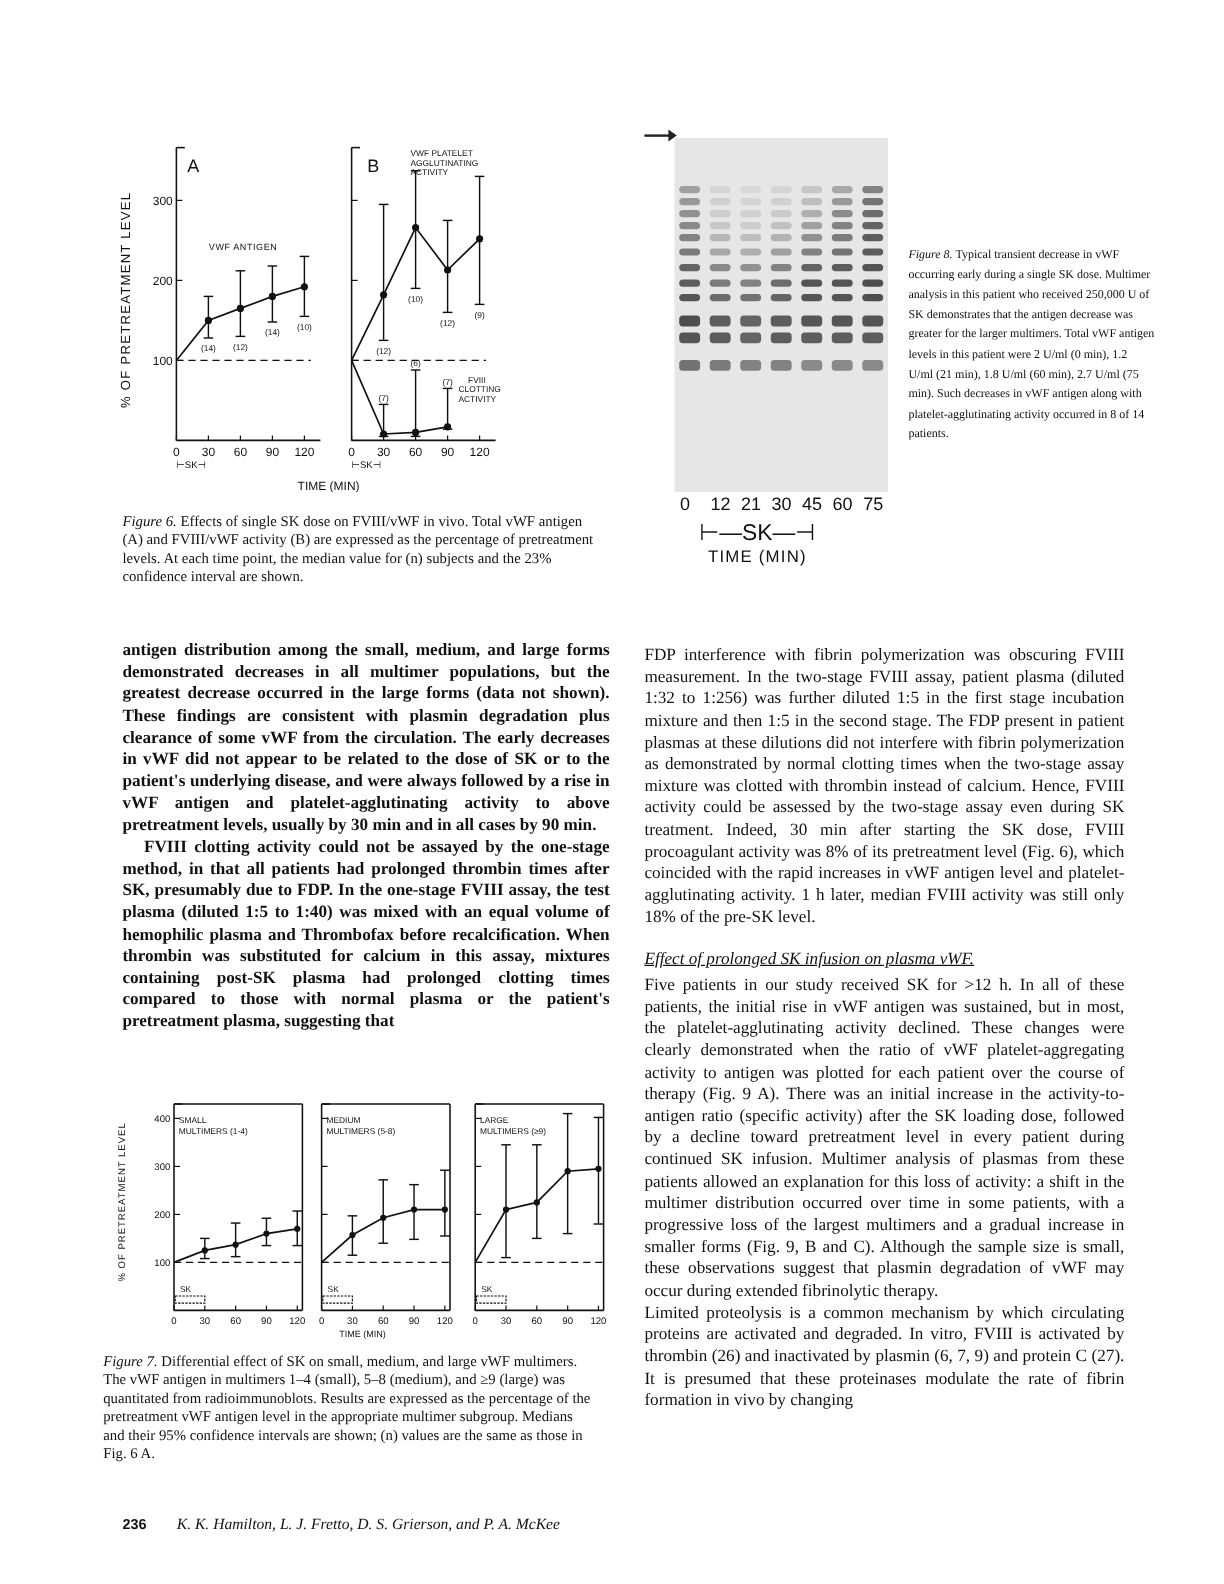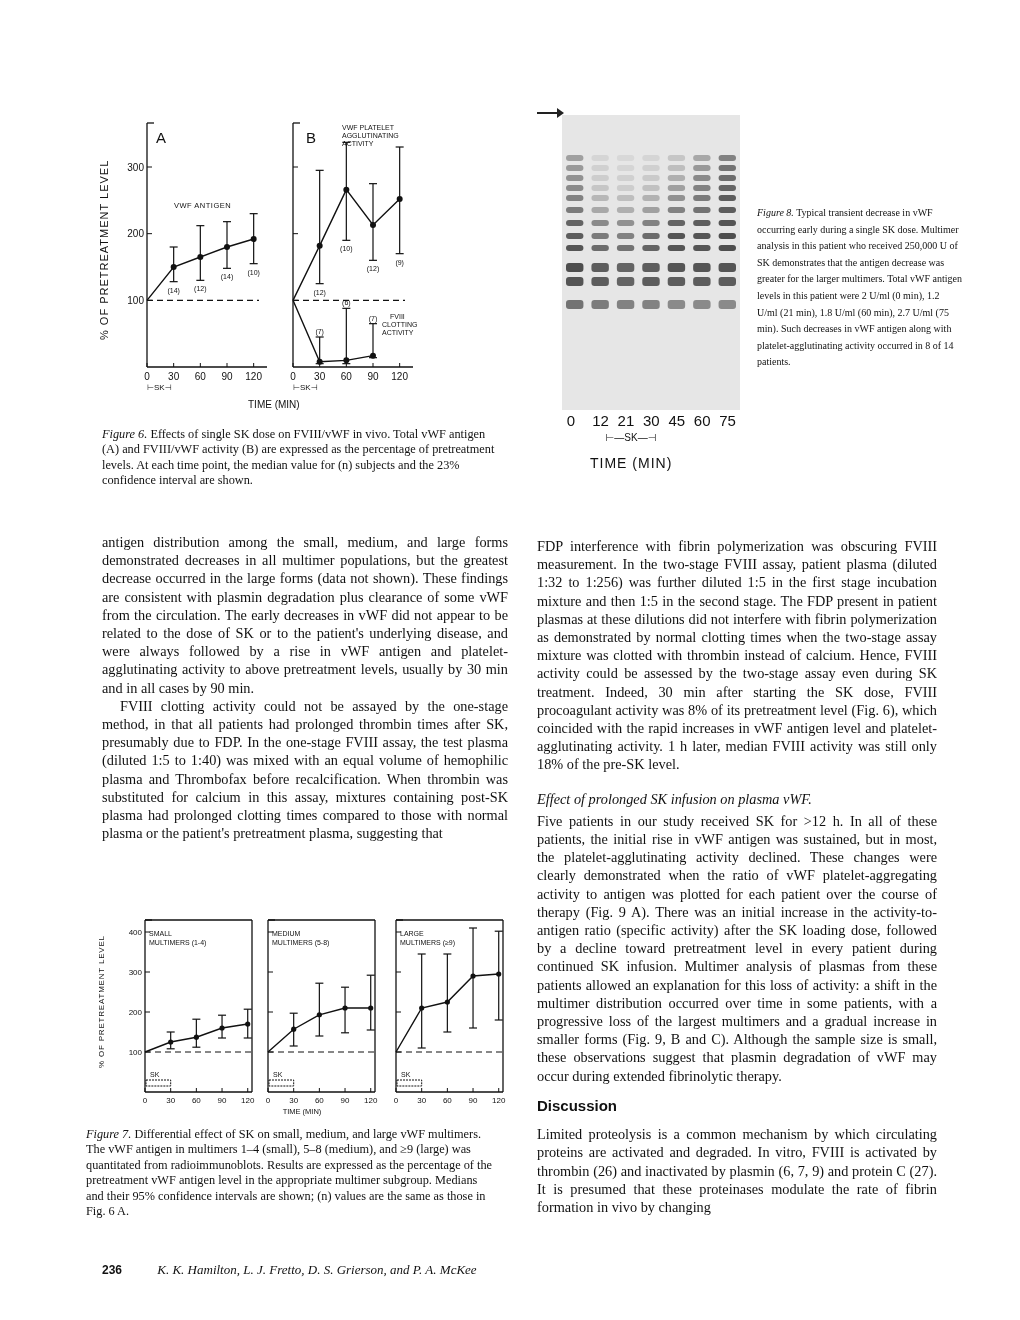--- a/index.html
+++ b/index.html
@@ -225,30 +225,30 @@
       <rect x="156.57142857142856" y="118" width="17.428571428571427" height="6" rx="3" fill="rgb(78,78,78)"></rect>
       <rect x="156.57142857142856" y="130" width="17.428571428571427" height="6" rx="3" fill="rgb(78,78,78)"></rect>
       <rect x="156.57142857142856" y="148" width="17.428571428571427" height="9" rx="3" fill="rgb(85,85,85)"></rect>
       <rect x="156.57142857142856" y="162" width="17.428571428571427" height="9" rx="3" fill="rgb(93,93,93)"></rect>
       <rect x="156.57142857142856" y="185" width="17.428571428571427" height="9" rx="3" fill="rgb(138,138,138)"></rect>
     </svg>
 </div>
 <div class="abs sans" style="left:560px; top:412px; width:190px; height:20px; font-size:15px;">
   <span id="lane-labels"><span style="position: absolute; left: 6.71429px;">0</span><span style="position: absolute; left: 32.1429px;">12</span><span style="position: absolute; left: 57.5714px;">21</span><span style="position: absolute; left: 83px;">30</span><span style="position: absolute; left: 108.429px;">45</span><span style="position: absolute; left: 133.857px;">60</span><span style="position: absolute; left: 159.286px;">75</span></span>
 </div>
-<div class="abs sans" style="left:581px; top:432px; width:100px; font-size:10px; text-align:center;">
+<div class="abs sans" style="left:581px; top:432px; width:100px; font-size:19px; text-align:center;">
   <span>⊢—</span><span>SK</span><span>—⊣</span>
 </div>
 <div class="abs sans" style="left:590px; top:455px; font-size:14px; letter-spacing:1px;">TIME (MIN)</div>
 
 <div class="abs caption" style="left:757px; top:205px; width:205px; font-size:10px; line-height:16.6px;">
   <span class="fig-label">Figure 8.</span><span> Typical transient decrease in vWF occurring early during a single SK dose. Multimer analysis in this patient who received 250,000 U of SK demonstrates that the antigen decrease was greater for the larger multimers. Total vWF antigen levels in this patient were 2 U/ml (0 min), 1.2 U/ml (21 min), 1.8 U/ml (60 min), 2.7 U/ml (75 min). Such decreases in vWF antigen along with platelet-agglutinating activity occurred in 8 of 14 patients.</span>
 </div>
 
-<div class="abs body-text" style="left:102px; top:533px; width:406px;">
+<div class="abs body-text" style="left:102px; top:533px; width:406px;font-weight:bold;">
   <p>antigen distribution among the small, medium, and large forms demonstrated decreases in all multimer populations, but the greatest decrease occurred in the large forms (data not shown). These findings are consistent with plasmin degradation plus clearance of some vWF from the circulation. The early decreases in vWF did not appear to be related to the dose of SK or to the patient's underlying disease, and were always followed by a rise in vWF antigen and platelet-agglutinating activity to above pretreatment levels, usually by 30 min and in all cases by 90 min.</p>
   <p class="indent">FVIII clotting activity could not be assayed by the one-stage method, in that all patients had prolonged thrombin times after SK, presumably due to FDP. In the one-stage FVIII assay, the test plasma (diluted 1:5 to 1:40) was mixed with an equal volume of hemophilic plasma and Thrombofax before recalcification. When thrombin was substituted for calcium in this assay, mixtures containing post-SK plasma had prolonged clotting times compared to those with normal plasma or the patient's pretreatment plasma, suggesting that</p>
 </div>
 
 <svg class="abs" style="left:90px; top:910px;" width="425" height="210" viewBox="0 0 425 210">
   <text transform="translate(14,158) rotate(-90)" font-size="8" letter-spacing="0.8">% OF PRETREATMENT LEVEL</text>
   <g id="fig7-small">
       <line x1="55" y1="10" x2="55" y2="182" stroke="#111" stroke-width="1.3"></line>
       <line x1="55" y1="10" x2="62" y2="10" stroke="#111" stroke-width="1.3"></line>
       <line x1="55" y1="182" x2="162" y2="182" stroke="#111" stroke-width="1.3"></line>
@@ -383,22 +383,21 @@
     </g>
   <text x="212" y="204" font-size="7.5" text-anchor="middle">TIME (MIN)</text>
 </svg>
 
 <div class="abs caption" style="left:86px; top:1127px; width:406px;">
   <span class="fig-label">Figure 7.</span><span> Differential effect of SK on small, medium, and large vWF multimers. The vWF antigen in multimers 1–4 (small), 5–8 (medium), and ≥9 (large) was quantitated from radioimmunoblots. Results are expressed as the percentage of the pretreatment vWF antigen level in the appropriate multimer subgroup. Medians and their 95% confidence intervals are shown; (n) values are the same as those in Fig. 6 A.</span>
 </div>
 
 <div class="abs body-text" style="left:537px; top:537px; width:400px;">
   <p>FDP interference with fibrin polymerization was obscuring FVIII measurement. In the two-stage FVIII assay, patient plasma (diluted 1:32 to 1:256) was further diluted 1:5 in the first stage incubation mixture and then 1:5 in the second stage. The FDP present in patient plasmas at these dilutions did not interfere with fibrin polymerization as demonstrated by normal clotting times when the two-stage assay mixture was clotted with thrombin instead of calcium. Hence, FVIII activity could be assessed by the two-stage assay even during SK treatment. Indeed, 30 min after starting the SK dose, FVIII procoagulant activity was 8% of its pretreatment level (Fig. 6), which coincided with the rapid increases in vWF antigen level and platelet-agglutinating activity. 1 h later, median FVIII activity was still only 18% of the pre-SK level.</p>
-  <p style="font-style:italic; margin-top:16px; margin-bottom:4px; text-align:left;">Effect of prolonged SK infusion on plasma vWF.</p>
+  <p style="font-style:italic; margin-top:16px; margin-bottom:4px; text-align:left;text-decoration:underline;">Effect of prolonged SK infusion on plasma vWF.</p>
   <p>Five patients in our study received SK for &gt;12 h. In all of these patients, the initial rise in vWF antigen was sustained, but in most, the platelet-agglutinating activity declined. These changes were clearly demonstrated when the ratio of vWF platelet-aggregating activity to antigen was plotted for each patient over the course of therapy (Fig. 9 A). There was an initial increase in the activity-to-antigen ratio (specific activity) after the SK loading dose, followed by a decline toward pretreatment level in every patient during continued SK infusion. Multimer analysis of plasmas from these patients allowed an explanation for this loss of activity: a shift in the multimer distribution occurred over time in some patients, with a progressive loss of the largest multimers and a gradual increase in smaller forms (Fig. 9, B and C). Although the sample size is small, these observations suggest that plasmin degradation of vWF may occur during extended fibrinolytic therapy.</p>
-  <p class="heading-sans" style="margin-top:12px; margin-bottom:10px; text-align:left;">Discussion</p>
   <p>Limited proteolysis is a common mechanism by which circulating proteins are activated and degraded. In vitro, FVIII is activated by thrombin (26) and inactivated by plasmin (6, 7, 9) and protein C (27). It is presumed that these proteinases modulate the rate of fibrin formation in vivo by changing</p>
 </div>
 
 <div class="abs" style="left:102px; top:1262px; width:420px; font-size:13px;">
   <span class="footer-num">236</span>
-  <span style="font-style:italic; margin-left:32px;">K. K. Hamilton, L. J. Fretto, D. S. Grierson, and P. A. McKee</span>
+  <span style="font-style:italic; margin-left:22px;">K. K. Hamilton, L. J. Fretto, D. S. Grierson, and P. A. McKee</span>
 </div>
 
 </body></html>

